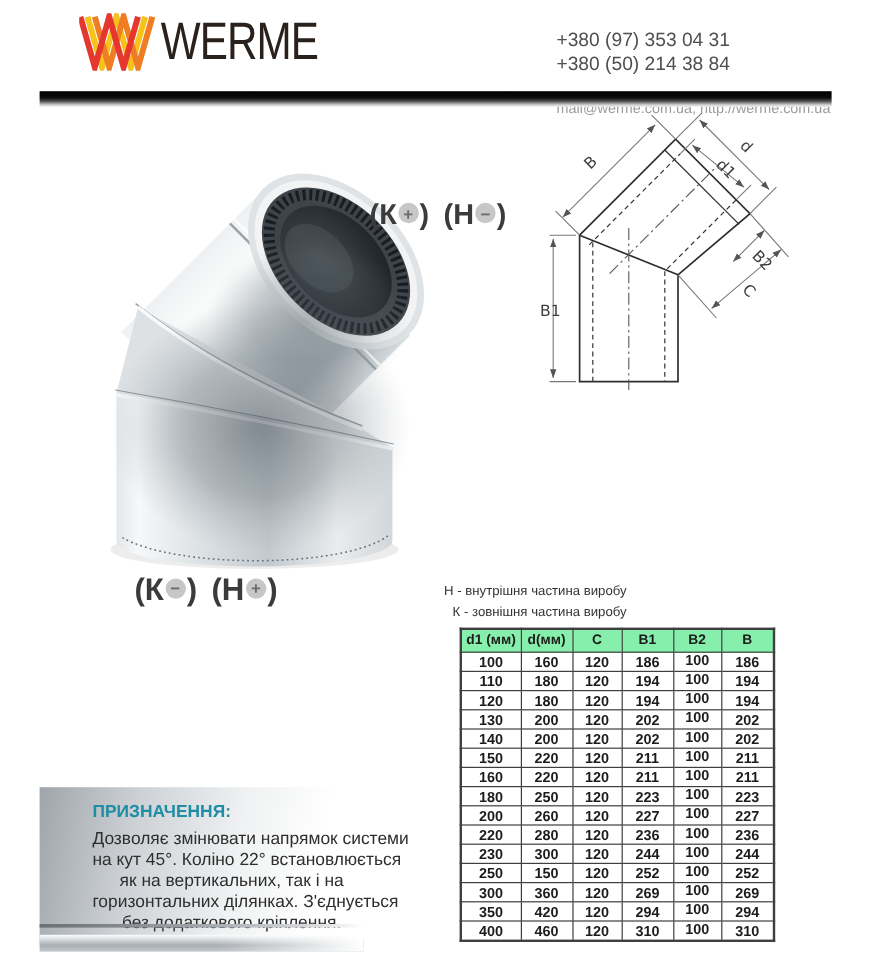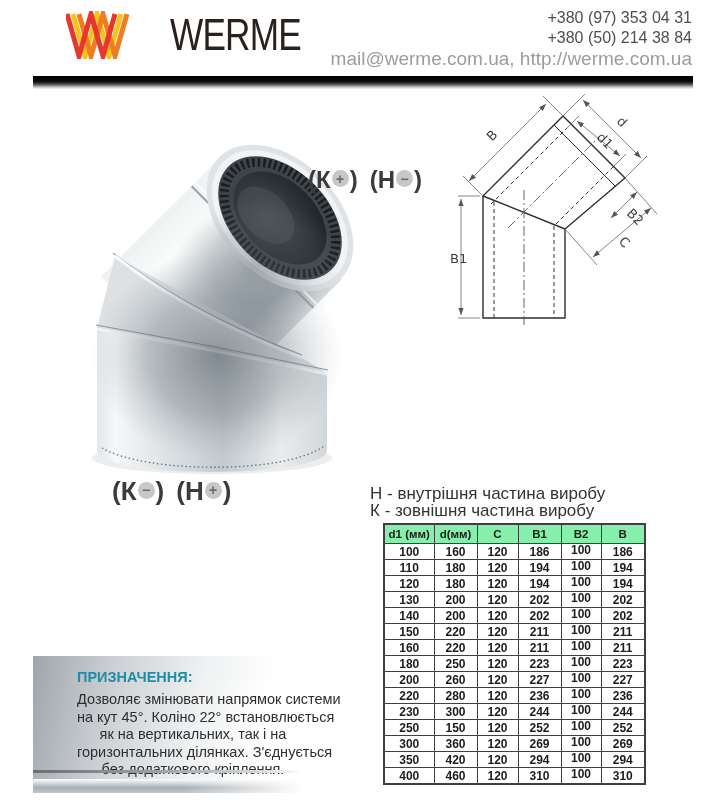--- a/index.html
+++ b/index.html
@@ -1,45 +1,45 @@
 <!DOCTYPE html>
 <html><head>
 <meta charset="utf-8">
 <style>
   html,body{margin:0;padding:0;background:#fff;}
   .page{position:relative;width:728px;height:800px;background:#fff;overflow:hidden;
         font-family:"Liberation Sans",sans-serif;}
 
   
-  .logo{position:absolute;left:66px;top:10px;display:flex;align-items:center;gap:36px;}
+  .logo{position:absolute;left:66px;top:10px;display:flex;align-items:center;}
   .logo-mark{width:64px;height:48px;}
   .logo-text{font-size:44px;color:#2a211c;letter-spacing:-1px;
              transform:scaleX(.8);transform-origin:left center;margin-left:4px;}
-  .contact{position:absolute;right:36px;top:8px;text-align:right;line-height:20px;}
+  .contact{position:absolute;right:36px;top:24px;text-align:left;line-height:20px;}
   .phone{font-size:16px;color:#4f4f4f;}
-  .web{font-size:19px;color:#9c9c9c;margin-top:1px;}
+  .web{font-size:12px;color:#9c9c9c;margin-top:16px;}
 
   .divider{position:absolute;left:33px;top:76px;width:660px;height:13px;
     background:linear-gradient(to bottom,#000 0%,#0b0b0b 42%,#4f4f4f 64%,#c7c7c7 86%,#f3f3f3 100%);}
 
   
   .photo{position:absolute;left:52px;top:106px;}
   .diagram{position:absolute;left:450px;top:94px;}
 
   
   .mark{position:absolute;font-weight:700;color:#3b3b3b;white-space:nowrap;}
   .mark .grp{margin-right:12px;}
   .mark .circ{display:inline-flex;width:17px;height:17px;border-radius:50%;
     background:#c7c7c7;color:#6b6b6b;align-items:center;justify-content:center;
     font-size:14px;font-weight:700;vertical-align:middle;position:relative;top:-3px;margin:0 1px;}
   .mark-top{left:308px;top:166px;font-size:24px;}
   .mark-bottom{left:112px;top:476px;font-size:26px;}
 
   
-  .notes{position:absolute;left:370px;top:485px;font-size:17px;color:#333;line-height:17px;}
+  .notes{position:absolute;left:370px;top:485px;font-size:11px;color:#333;line-height:17px;text-align:right;}
   table.dims{position:absolute;left:383px;top:523px;border-collapse:collapse;
     border:2px solid #3f3f3f;table-layout:fixed;}
   table.dims th,table.dims td{border:1px solid #3f3f3f;text-align:center;padding:0;
     font-weight:700;color:#1c1c1c;}
   table.dims th{background:#86efac;font-size:11.5px;height:18px;}
   table.dims td{font-size:12px;height:15px;}
   td.b2cell{vertical-align:top;line-height:12px;}
 
   
   .purpose{position:absolute;left:33px;top:656px;width:276px;height:130px;box-sizing:border-box;

